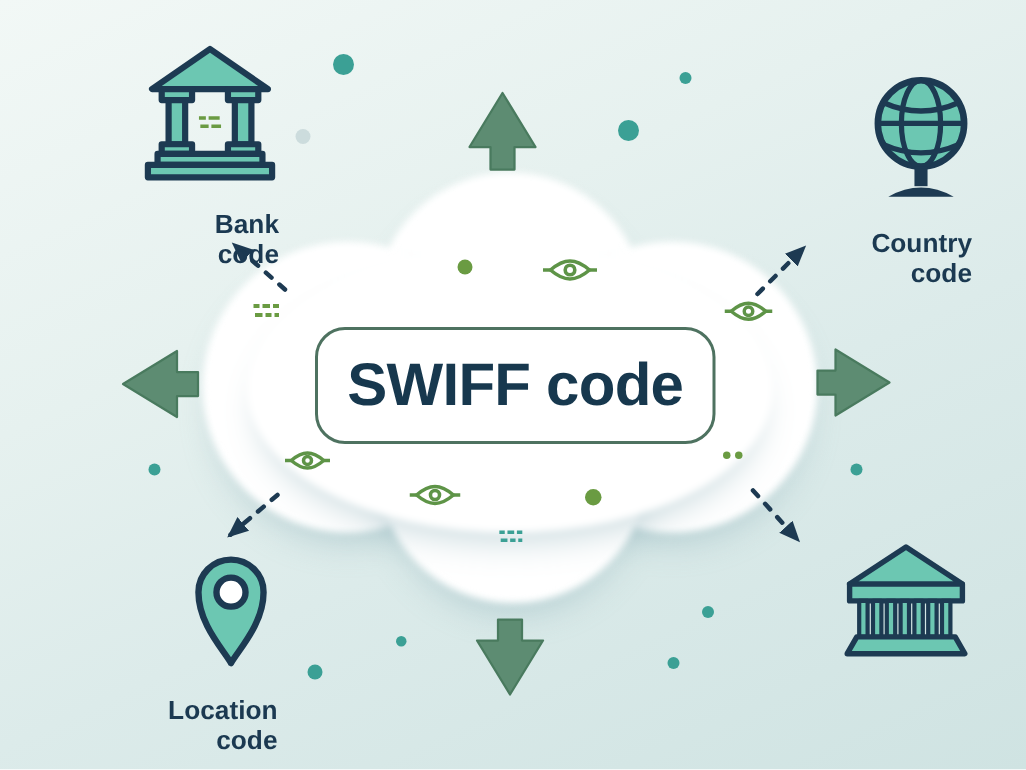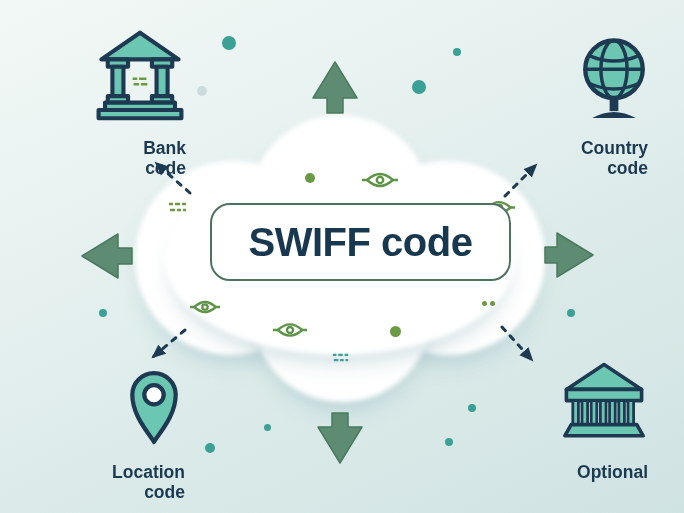--- a/index.html
+++ b/index.html
@@ -18,33 +18,33 @@
     box-shadow:0 14px 22px -8px rgba(140,175,185,0.45);
   }
   .puff-top{left:250px;top:115px;width:180px;height:180px;}
   .puff-left{left:135px;top:161px;width:194px;height:194px;}
   .puff-right{left:351px;top:161px;width:194px;height:194px;}
   .puff-bottom{left:252px;top:222px;width:180px;height:180px;}
   .puff-core{left:165px;top:165px;width:350px;height:190px;border-radius:95px;}
 
   
   .center-box{
-    position:absolute;left:210px;top:203px;width:301px;height:78px;
+    position:absolute;left:210px;top:218px;width:267px;height:78px;
     background:#ffffff;border:2.5px solid #4e7260;border-radius:20px;
     display:flex;align-items:center;justify-content:center;
     z-index:6;box-sizing:border-box;text-align:center;
   }
   .center-box .title{
     font-size:40px;font-weight:700;color:#17384e;letter-spacing:-0.5px;
   }
 
   
   .node{position:absolute;width:150px;text-align:right;z-index:5;}
   .node-tl{left:36px;top:28px;}
-  .node-tr{left:498px;top:34px;}
+  .node-tr{left:498px;top:47px;}
   .node-bl{left:35px;top:366px;}
   .node-br{left:498px;top:360px;}
   .node-label{
     margin-top:12px;font-size:17.5px;line-height:20px;font-weight:700;color:#1b3951;
   }
 
   
   .overlay{position:absolute;left:0;top:0;z-index:4;}
 
   
@@ -206,17 +206,17 @@
           <rect x="39" y="50" width="7" height="30"></rect>
           <rect x="50.5" y="50" width="7" height="30"></rect>
           <rect x="62" y="50" width="7" height="30"></rect>
           <rect x="73.5" y="50" width="7" height="30"></rect>
           <rect x="85" y="50" width="7" height="30"></rect>
         </g>
         <polygon points="14,80 96,80 104,94 6,94"></polygon>
       </g>
     </svg>
     <div class="node-label">
-      <span>Optional</span><br>
+      <br>
     </div>
   </div>
 
 </div>
 
 </body></html>

